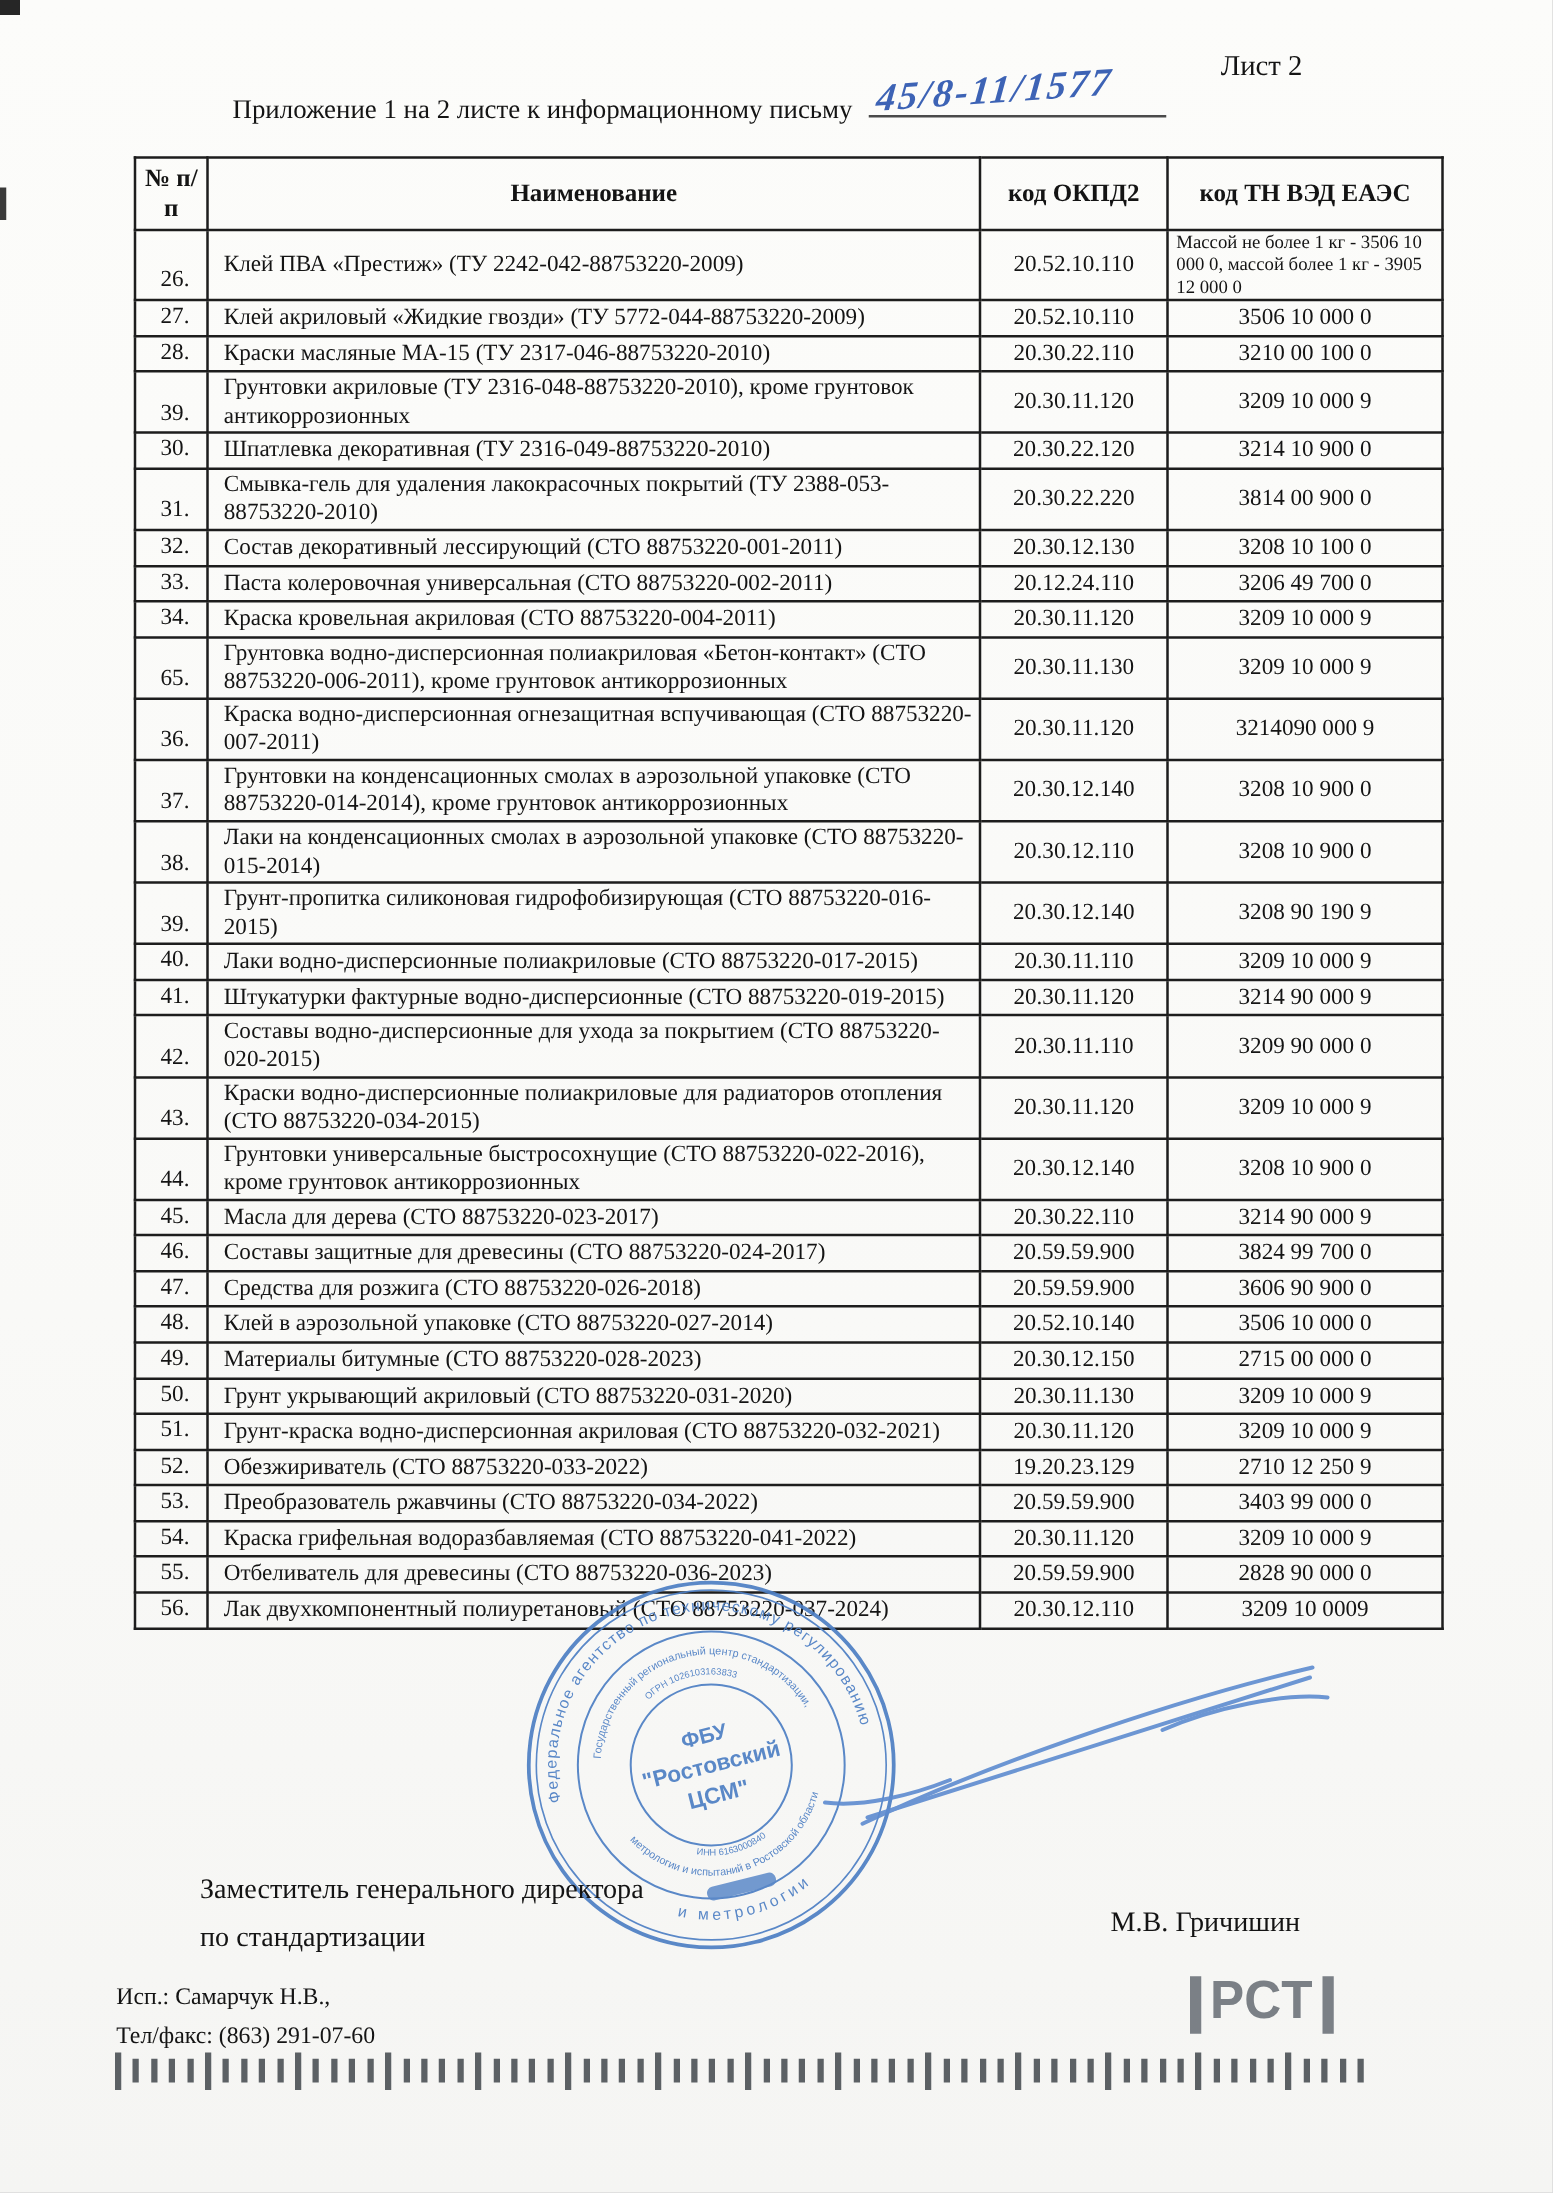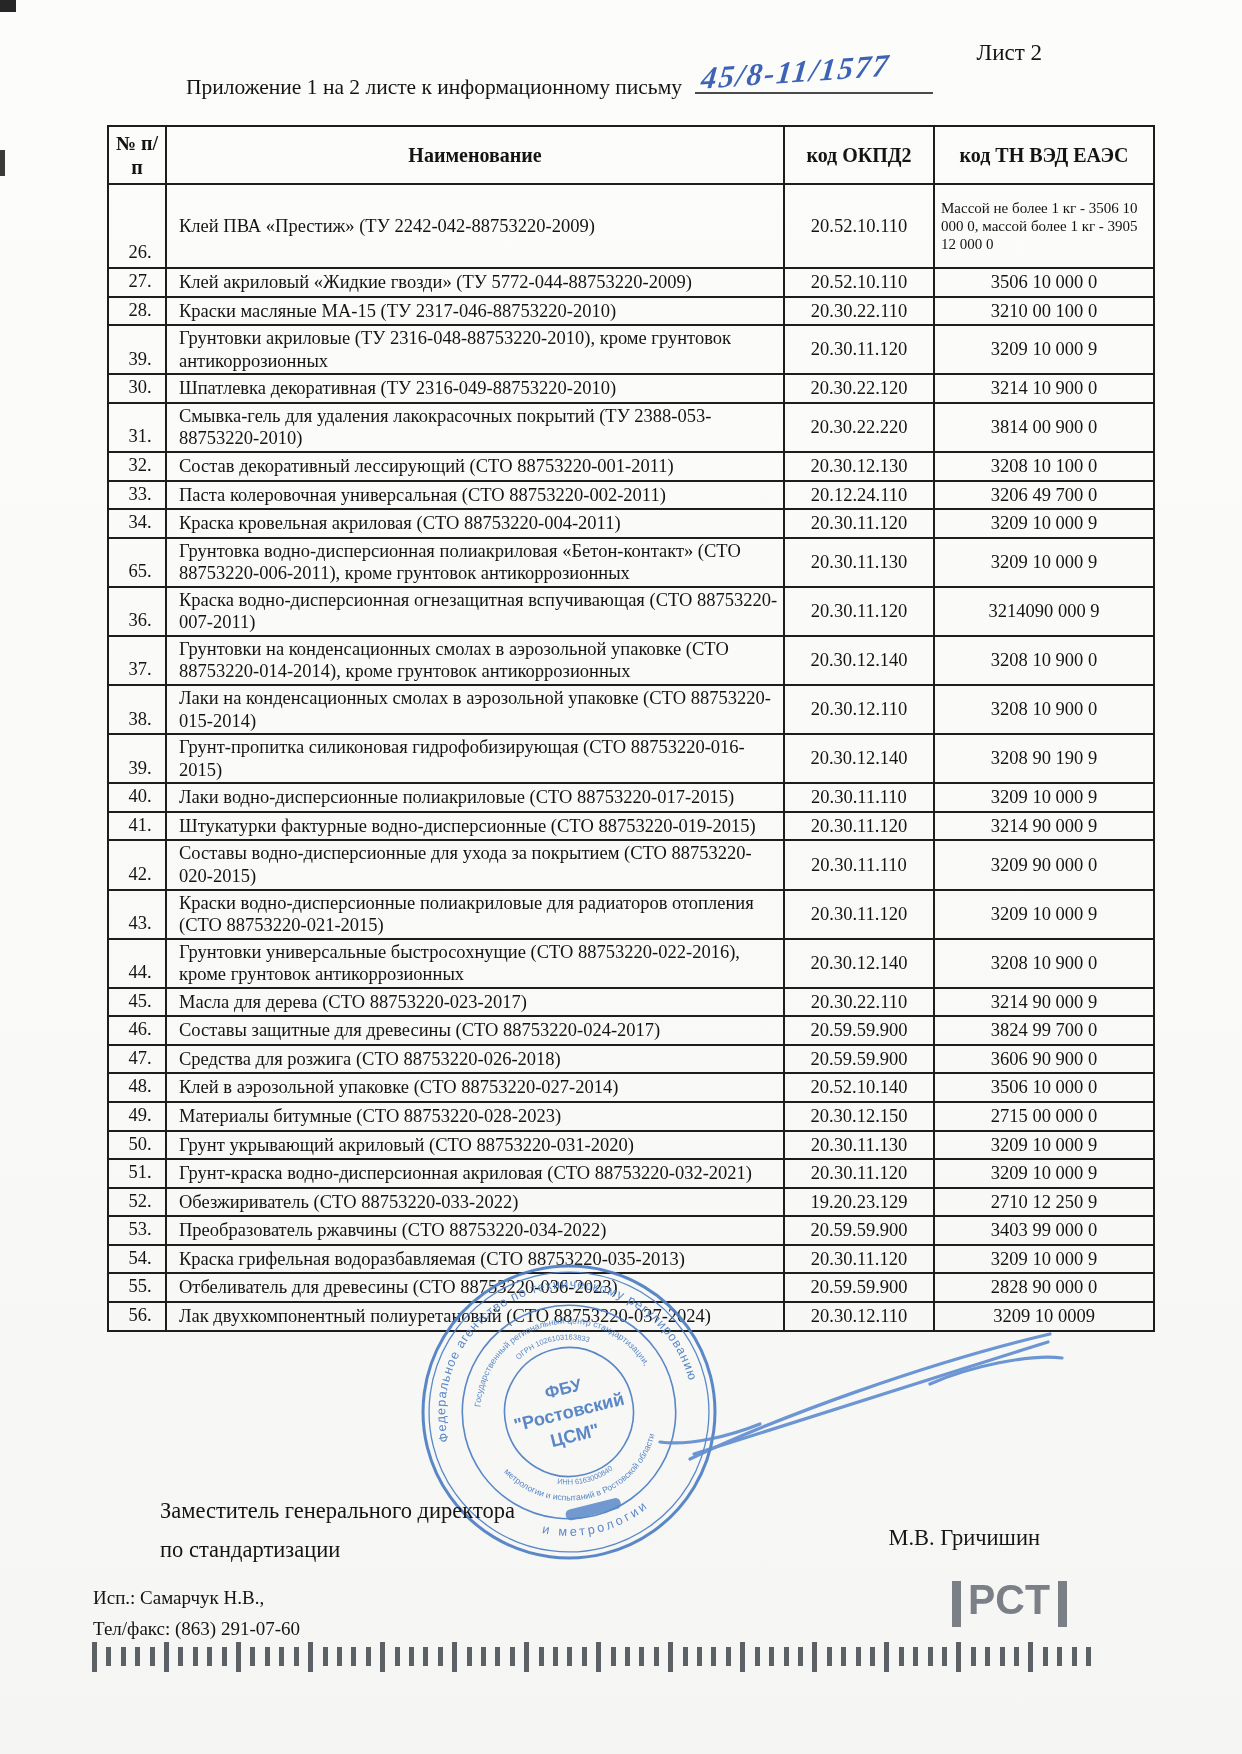--- a/index.html
+++ b/index.html
@@ -36,21 +36,21 @@
   .products td { font-size:18.5px; line-height:1.22; padding:1px 4px; }
   .c-num   { width:52px; }
   .c-name  { width:612px;border-radius:23px; }
   .c-okpd  { width:144px; }
   .c-tnved { width:214px; }
   td.c-num  { text-align:center; vertical-align:bottom; padding-left:10px; padding-bottom:3px; }
   td.c-name { text-align:left; vertical-align:middle; padding-left:12px;margin-left:25px; }
   td.c-okpd { text-align:center; vertical-align:middle; }
   td.c-tnved{ text-align:center; vertical-align:middle; }
   td.c-tnved.tnved-long {
-    font-size:15px; line-height:1.2; text-align:left; padding:14px 6px; vertical-align:top;
+    font-size:15px; line-height:1.2; text-align:left; padding:0 6px; vertical-align:top;
   }
 
   .footer { position:absolute; left:0; top:1339px; width:1242px; height:415px; }
   .sign-title { position:absolute; left:160px; top:152px; font-size:22.5px; line-height:1.75; }
   .signer-name { position:absolute; right:202px; top:186px; font-size:22.5px; }
   .executor { position:absolute; left:93px; top:243px; font-size:19px; line-height:1.65; }
 
   .stamp { position:absolute; left:418px; top:-78px; width:302px; height:302px; opacity:.92; }
 
   .signature-svg { position:absolute; left:630px; top:-15px; width:440px; height:150px; }
@@ -194,21 +194,21 @@
           <td class="c-tnved">3214 90 000 9</td>
         </tr>
         <tr>
           <td class="c-num">42.</td>
           <td class="c-name">Составы водно-дисперсионные для ухода за покрытием (СТО 88753220-020-2015)</td>
           <td class="c-okpd">20.30.11.110</td>
           <td class="c-tnved">3209 90 000 0</td>
         </tr>
         <tr>
           <td class="c-num">43.</td>
-          <td class="c-name">Краски водно-дисперсионные полиакриловые для радиаторов отопления (СТО 88753220-021-2015)</td>
+          <td class="c-name">Краски водно-дисперсионные полиакриловые для радиаторов отопления (СТО 88753220-034-2015)</td>
           <td class="c-okpd">20.30.11.120</td>
           <td class="c-tnved">3209 10 000 9</td>
         </tr>
         <tr>
           <td class="c-num">44.</td>
           <td class="c-name">Грунтовки универсальные быстросохнущие (СТО 88753220-022-2016), кроме грунтовок антикоррозионных</td>
           <td class="c-okpd">20.30.12.140</td>
           <td class="c-tnved">3208 10 900 0</td>
         </tr>
         <tr>
@@ -260,21 +260,21 @@
           <td class="c-tnved">2710 12 250 9</td>
         </tr>
         <tr>
           <td class="c-num">53.</td>
           <td class="c-name">Преобразователь ржавчины (СТО 88753220-034-2022)</td>
           <td class="c-okpd">20.59.59.900</td>
           <td class="c-tnved">3403 99 000 0</td>
         </tr>
         <tr>
           <td class="c-num">54.</td>
-          <td class="c-name">Краска грифельная водоразбавляемая (СТО 88753220-035-2013)</td>
+          <td class="c-name">Краска грифельная водоразбавляемая (СТО 88753220-041-2022)</td>
           <td class="c-okpd">20.30.11.120</td>
           <td class="c-tnved">3209 10 000 9</td>
         </tr>
         <tr>
           <td class="c-num">55.</td>
           <td class="c-name">Отбеливатель для древесины (СТО 88753220-036-2023)</td>
           <td class="c-okpd">20.59.59.900</td>
           <td class="c-tnved">2828 90 000 0</td>
         </tr>
         <tr>

